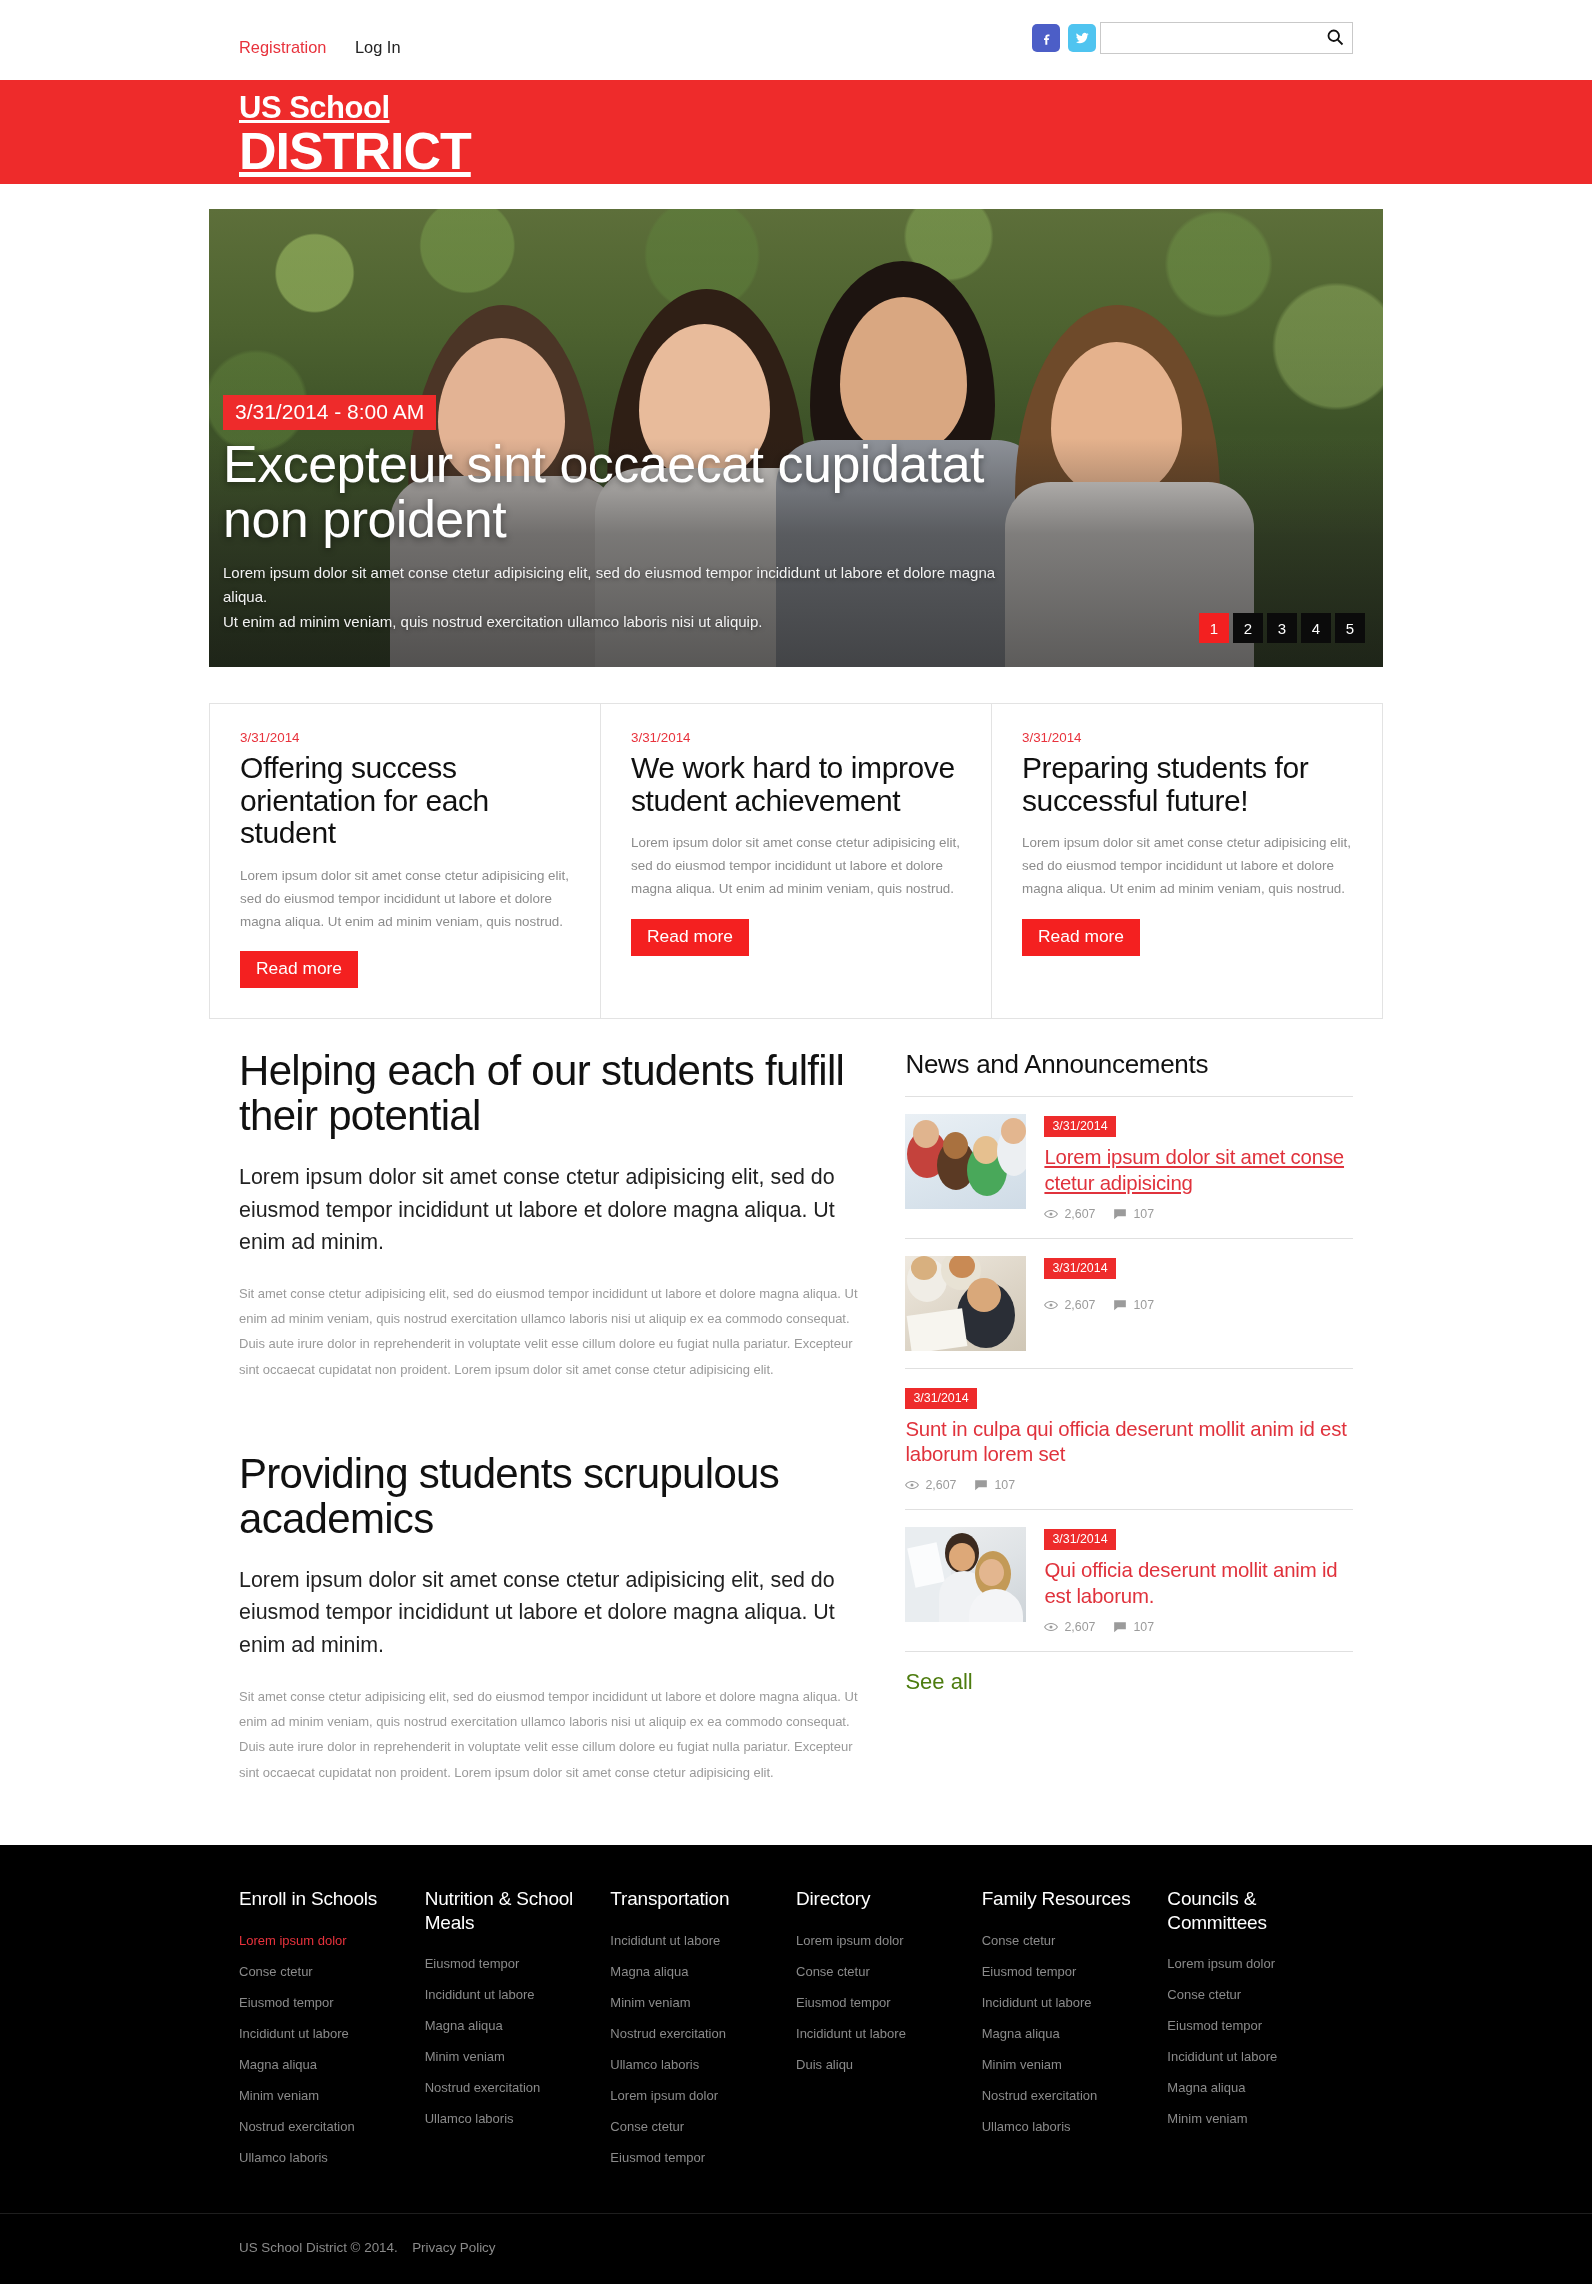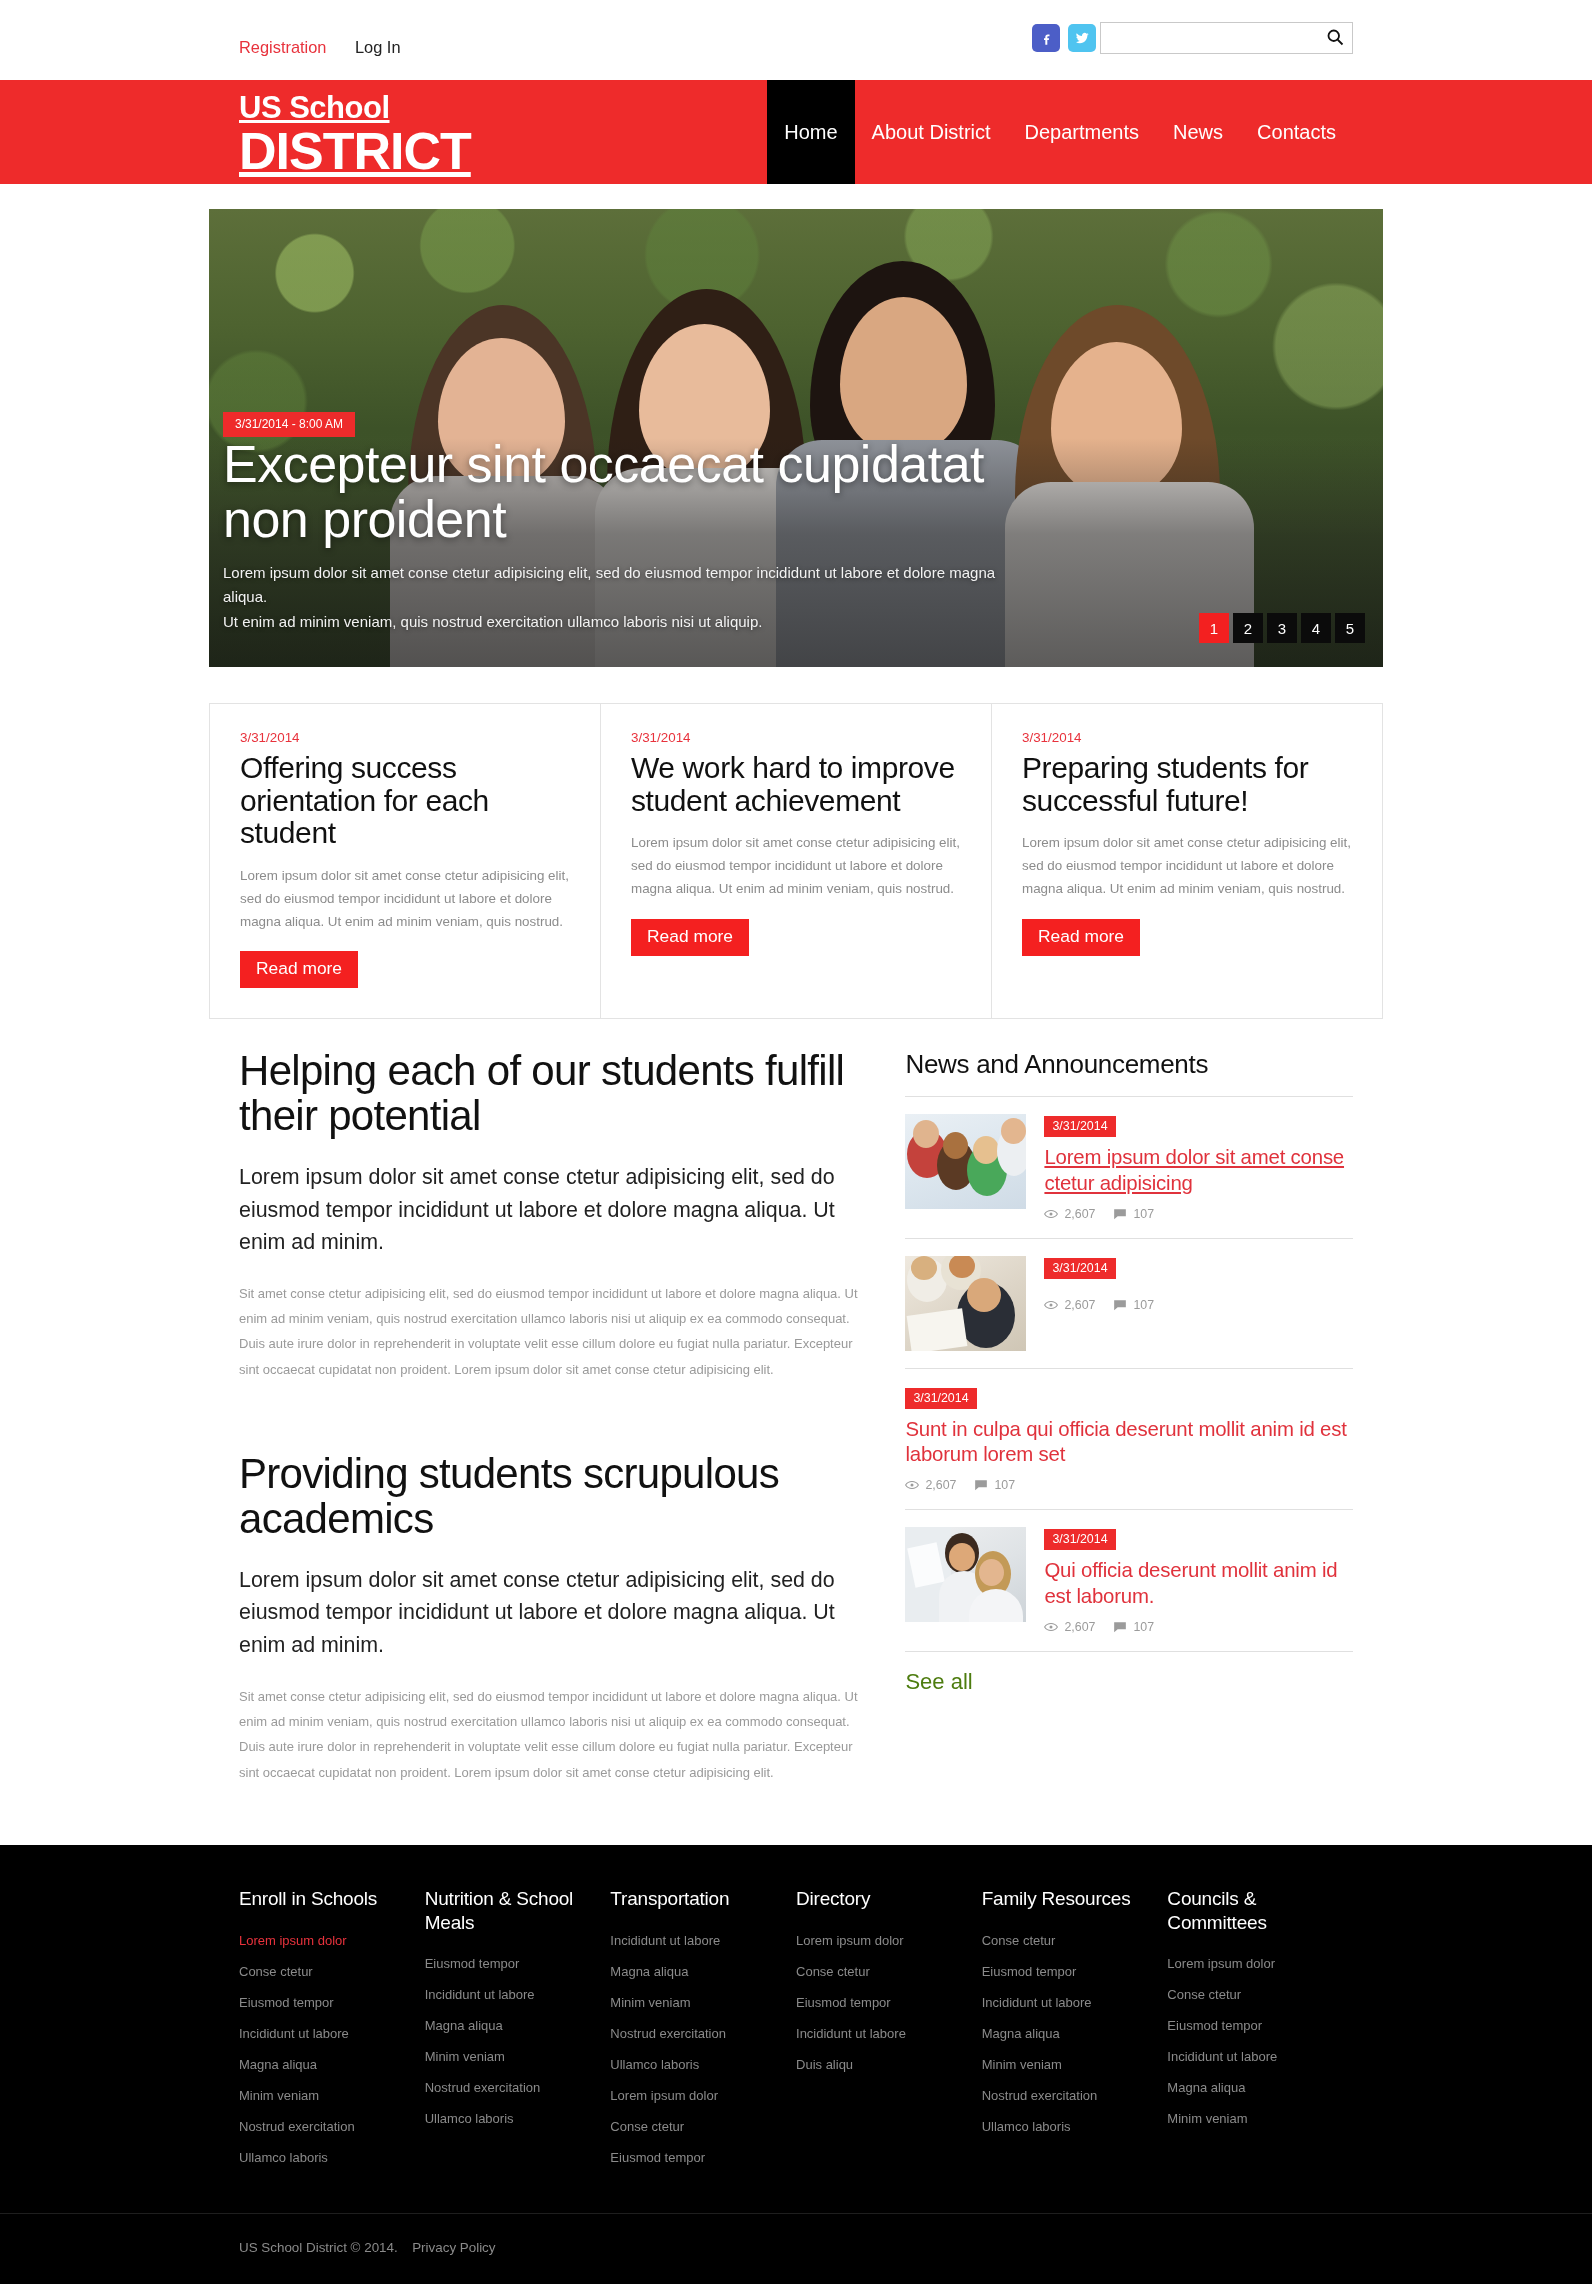--- a/index.html
+++ b/index.html
@@ -60,21 +60,21 @@
         radial-gradient(circle at 96% 30%, rgba(150,180,100,.45) 0 60px, transparent 64px),
         radial-gradient(circle at 4% 42%, rgba(100,135,62,.45) 0 48px, transparent 52px); }
   .person { position:absolute; bottom:0; border-radius: 50% 50% 46% 46% / 56% 56% 44% 44%; }
   .p-hair { position:absolute; border-radius: 50% 50% 42% 42% / 58% 58% 42% 42%; }
   .p-body { position:absolute; bottom:0; border-radius: 46px 46px 0 0; }
   .hero-shade { position: absolute; left:0; right:0; bottom:0; height: 229px;
                 background: linear-gradient(180deg, rgba(25,25,25,0) 0%, rgba(25,25,25,.45) 42%, rgba(20,20,20,.62) 100%); }
 
   .hero-cap { position: absolute; left: 14px; bottom: 34px; width: 836px; }
   .hero-date { display: inline-block; background: #ee2b2b; color: #fff;
-               font-size: 12px; padding: 5px 12px 6px; }
+               font-size: 21px; padding: 5px 12px 6px; margin-bottom: 7px; }
   .hero-title { color: #fff; font-size: 52px; line-height: 1.06; font-weight: 400;
                 letter-spacing: -0.5px; text-shadow: 0 2px 7px rgba(0,0,0,.45); max-width: 796px; }
   .hero-sub { color: #f2f2f2; font-size: 15px; line-height: 1.55; margin-top: 14px;
               text-shadow: 0 1px 4px rgba(0,0,0,.5); max-width: 786px; }
 
   .pager { position: absolute; right: 18px; bottom: 24px; display: flex; gap: 4px; }
   .pager span { width: 30px; height: 30px; background: #0b0b0b; color: #fff;
                 display: flex; align-items: center; justify-content: center;
                 font-size: 15px; cursor: pointer; }
   .pager span.on { background: #f32020; }
@@ -173,27 +173,20 @@
     </div>
   </div>
 </div>
 
 <div class="headerbar">
   <div class="headerbar-inner">
     <a class="brand" href="#">
       <span class="b1">US School</span>
       <span class="b2">DISTRICT</span>
     </a>
-    <nav class="nav">
-      <a href="#" class="active">Home</a>
-      <a href="#">About District</a>
-      <a href="#">Departments</a>
-      <a href="#">News</a>
-      <a href="#">Contacts</a>
-    </nav>
   </div>
 </div>
 
 <div class="hero-sec">
   <div class="hero">
     <div class="hero-img">
       <div class="sky"></div>
       <div class="bokeh"></div>
 
       <div class="p-hair" style="left:199px; top:96px; width:189px; height:328px; background:#4b3526;"></div>

